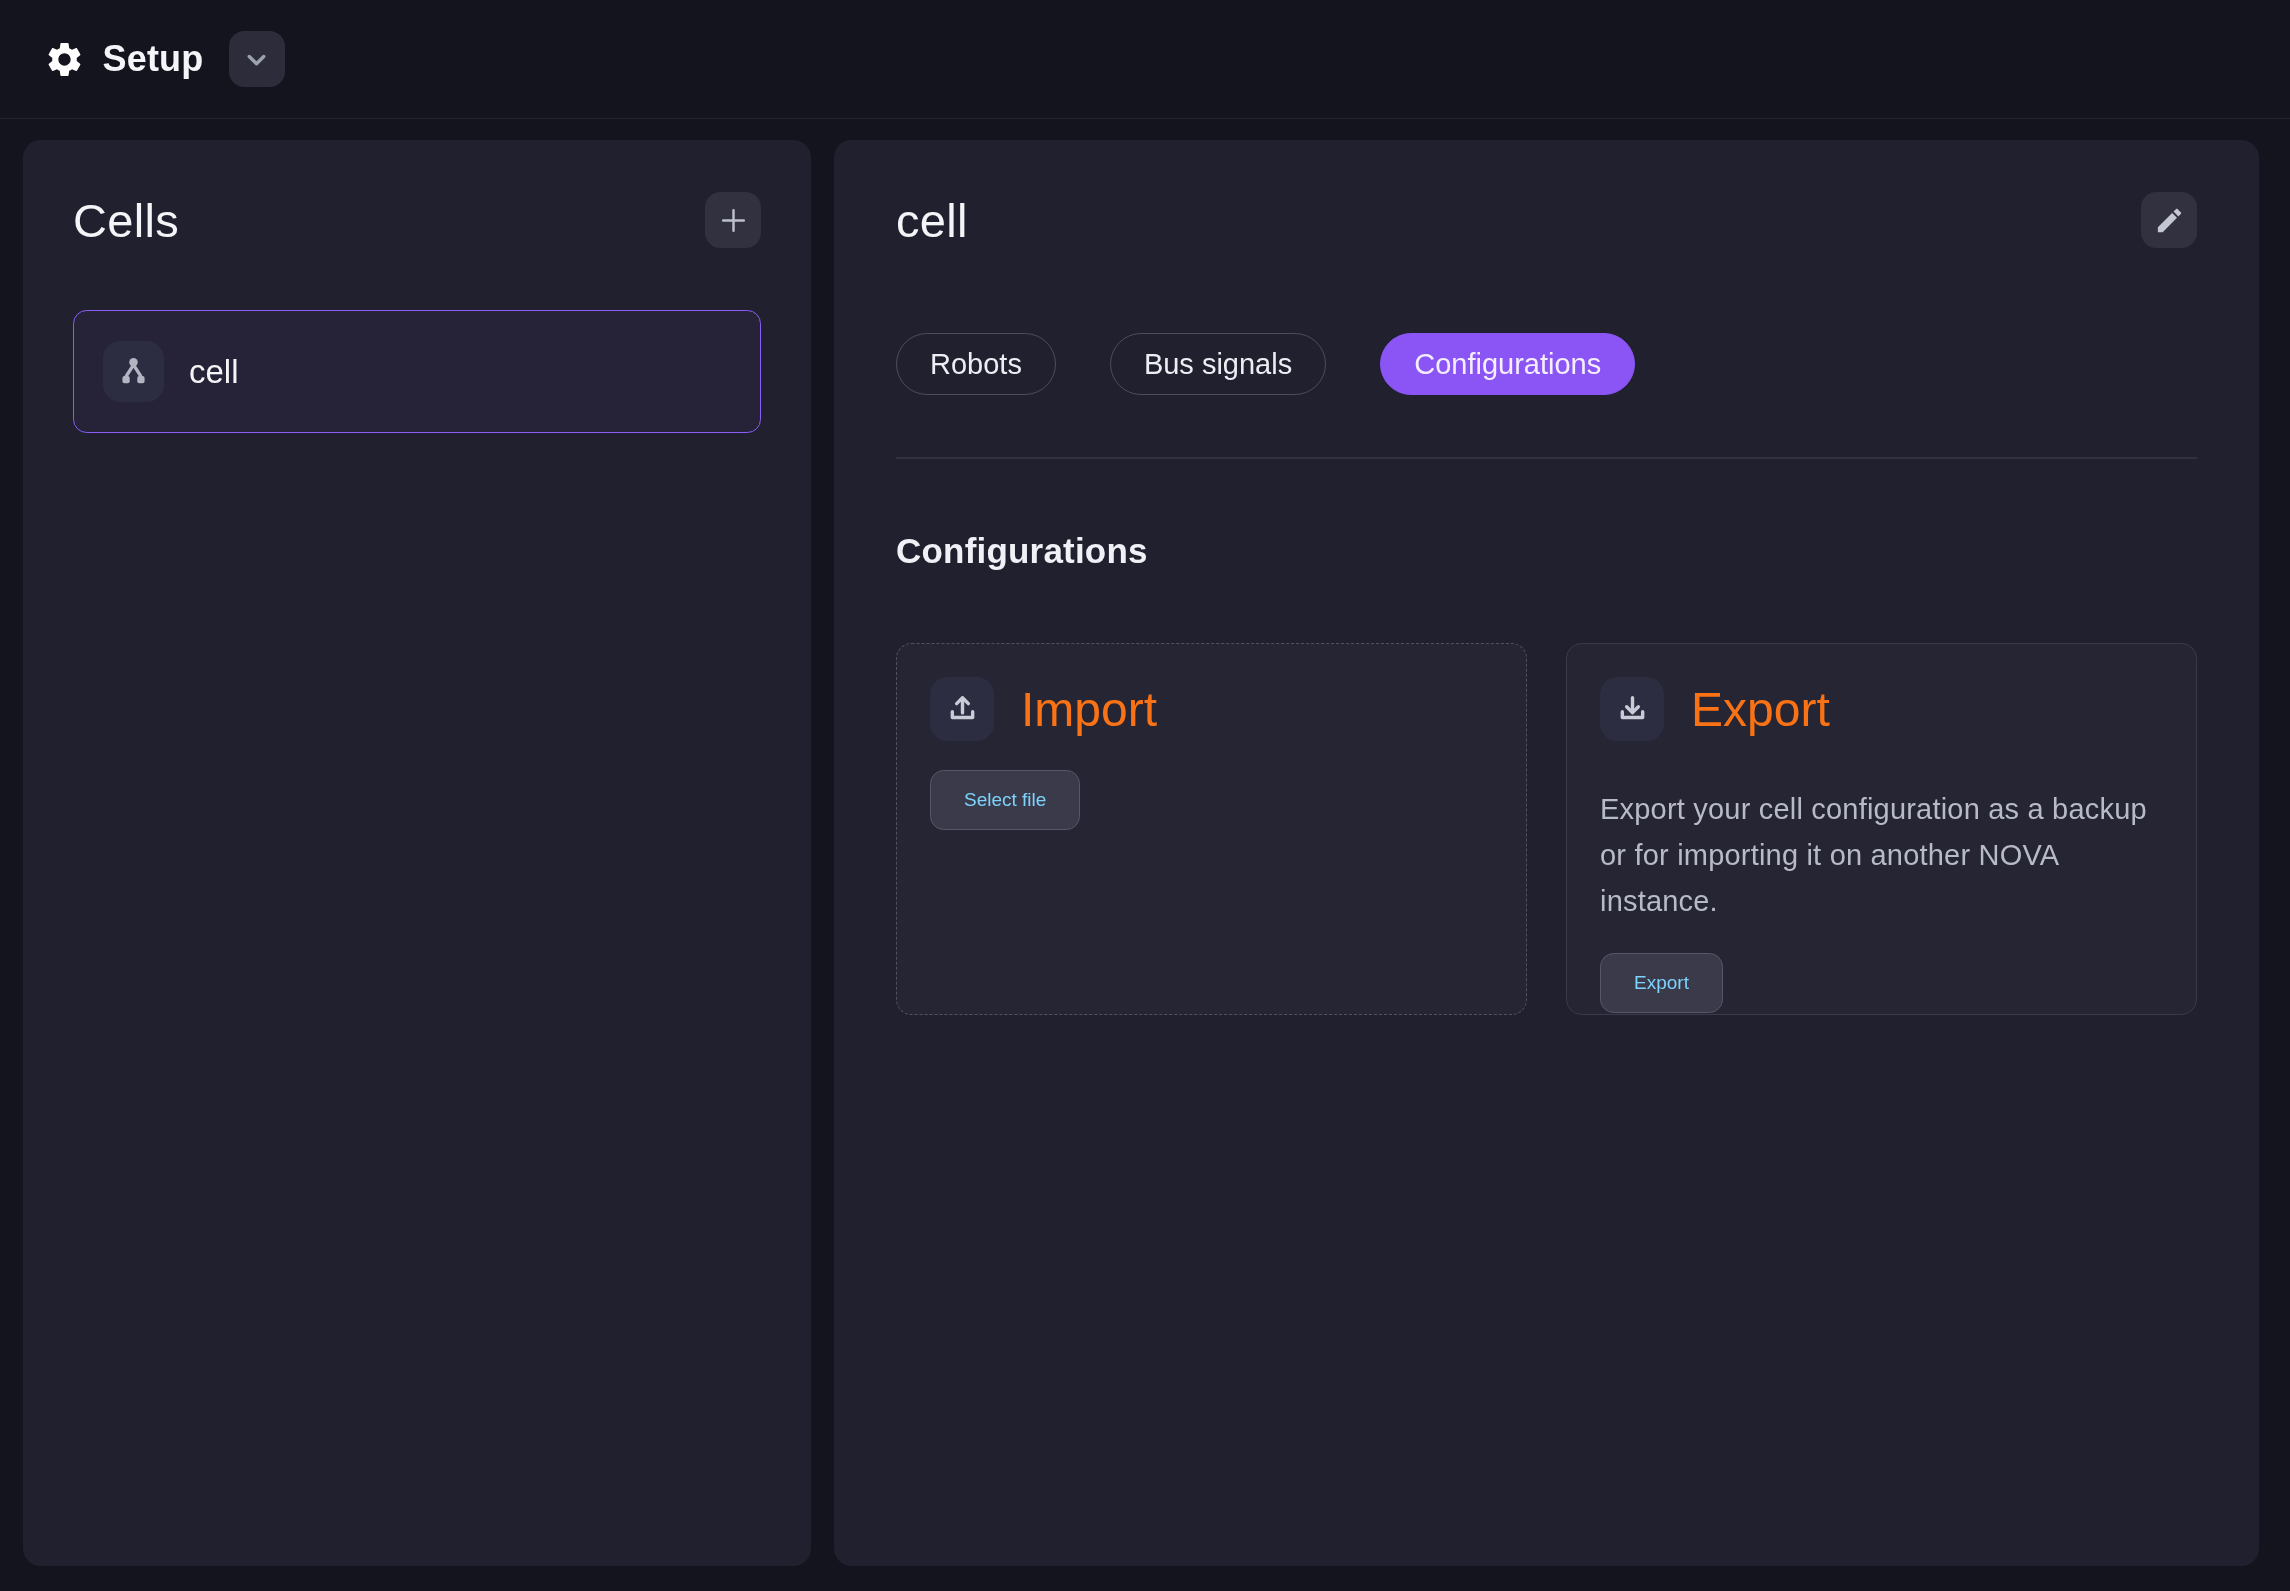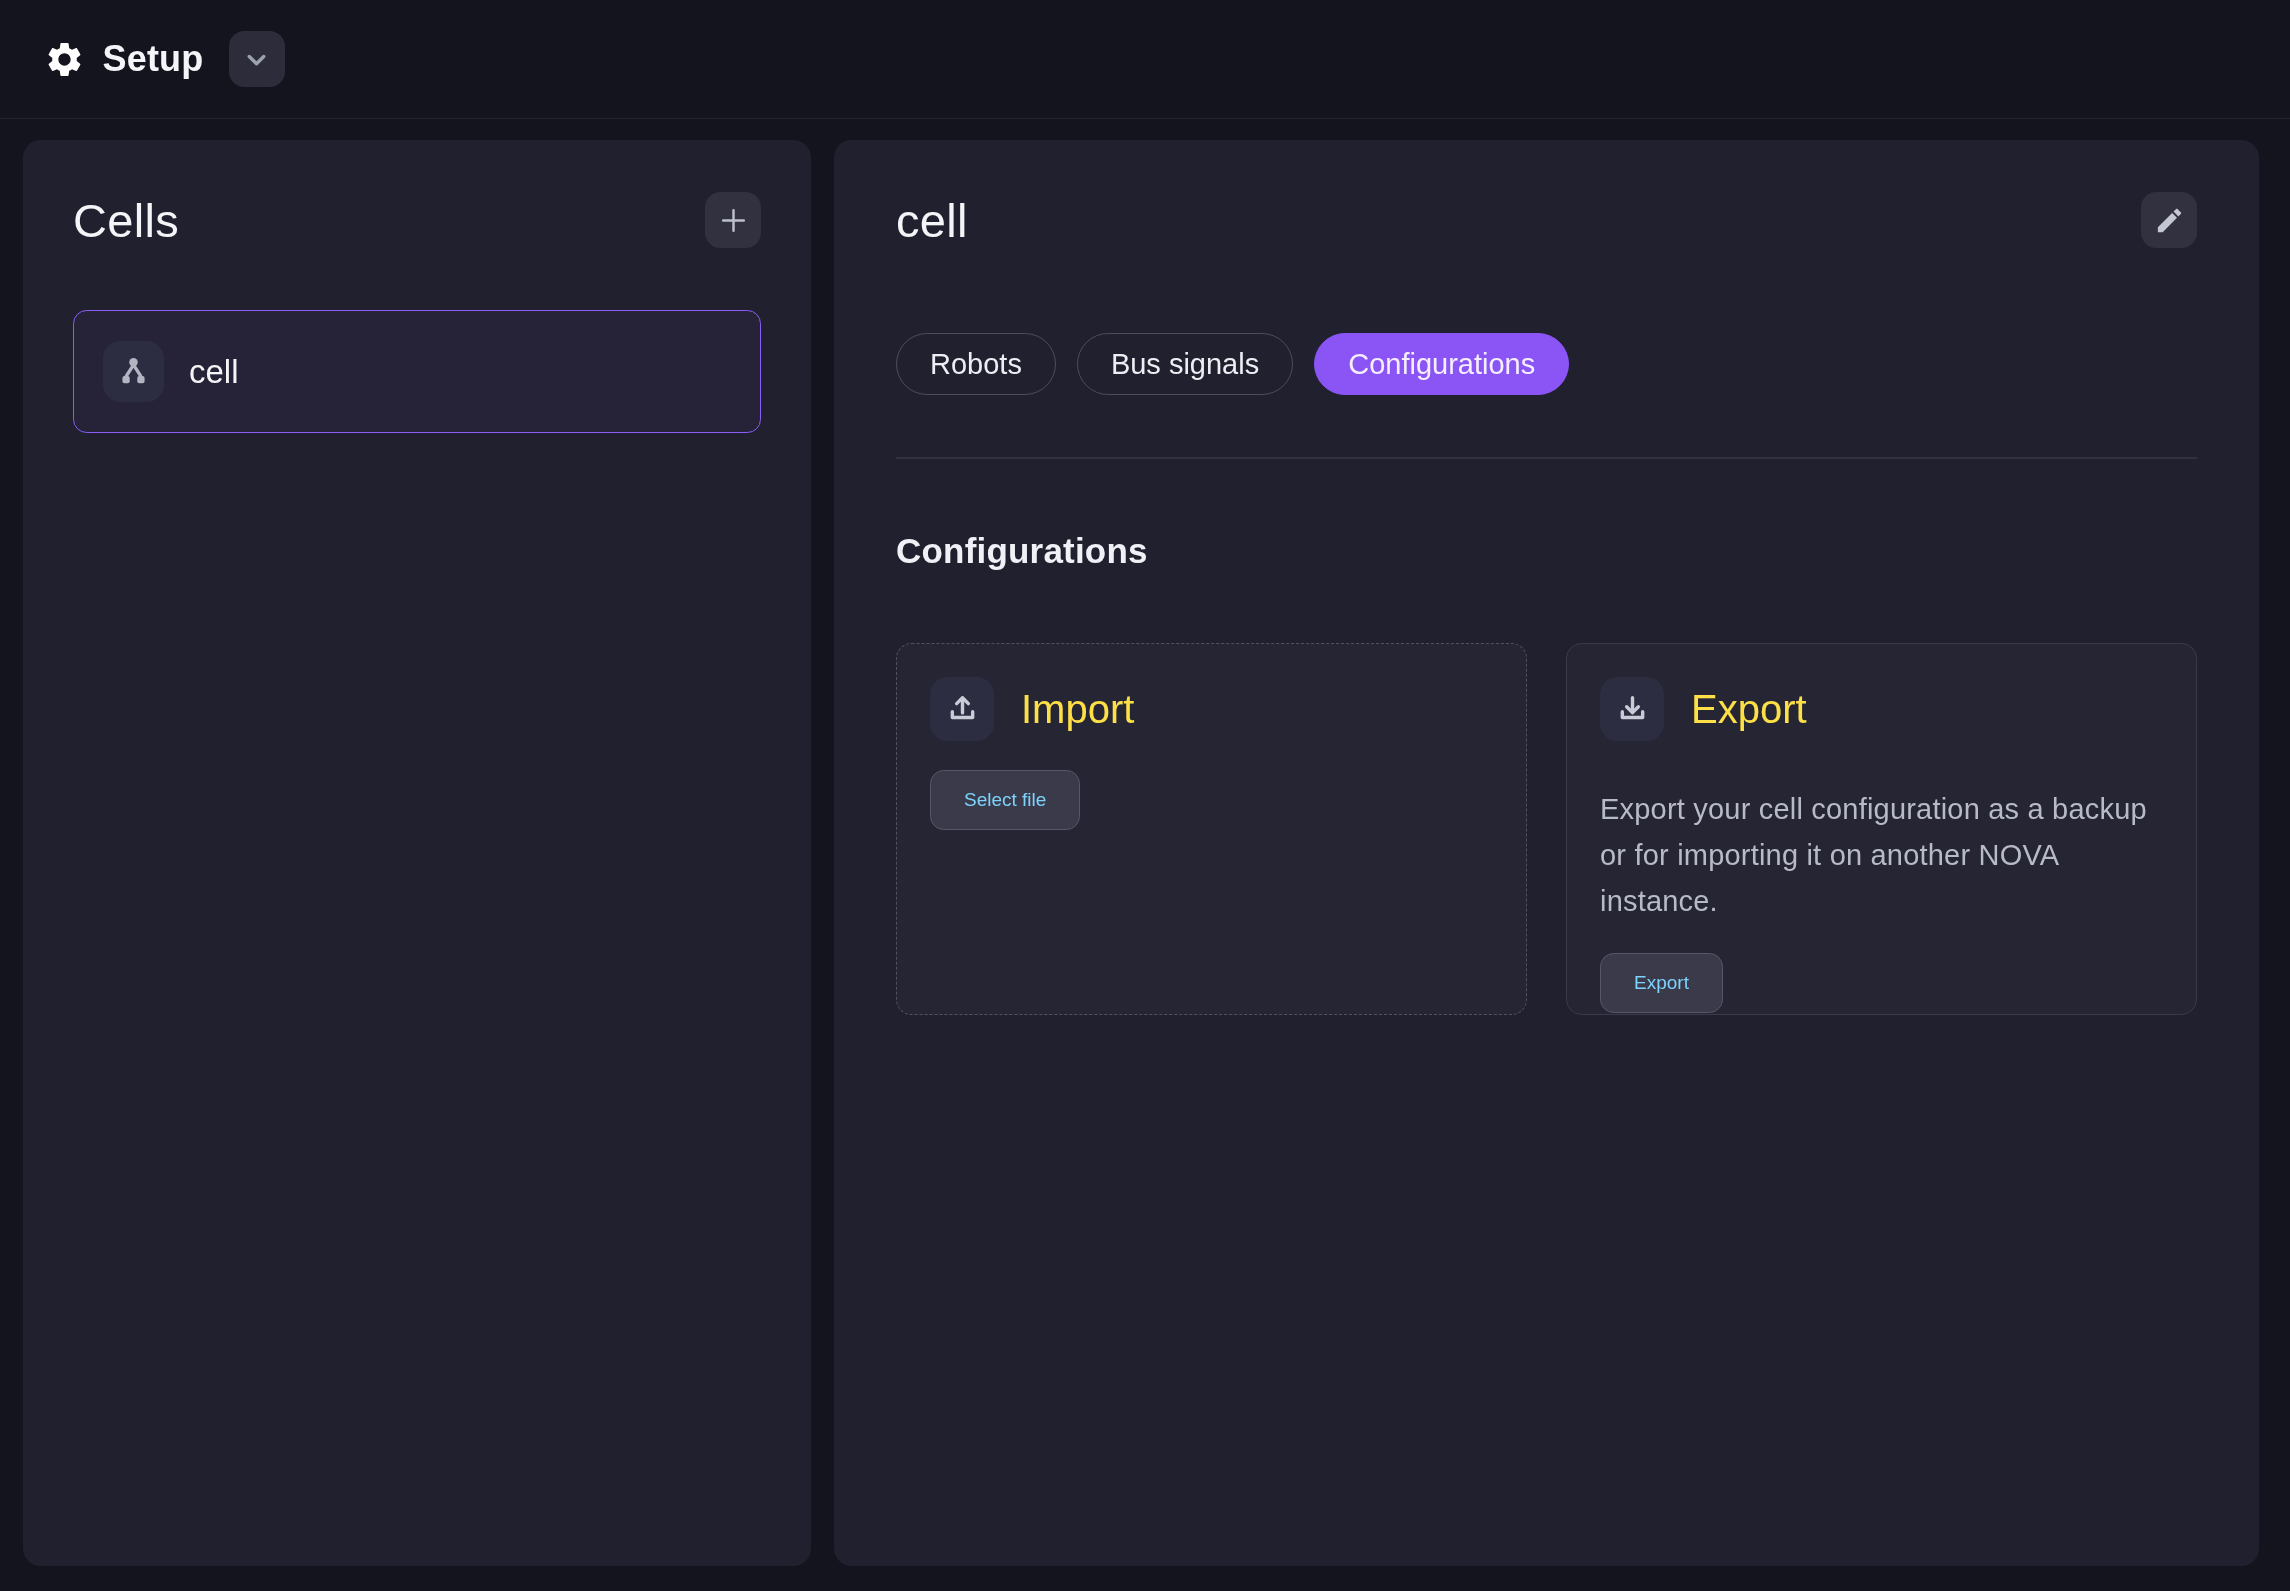--- a/index.html
+++ b/index.html
@@ -45,21 +45,21 @@
     cursor:pointer;
   }
   .icon-tile {
     width:61px; height:61px; border-radius:17.5px;
     background:#2d2d42;
     display:flex; align-items:center; justify-content:center;
     flex:0 0 auto;
   }
   .cell-item .label { font-size:33px; color:#f4f5f8; }
   
-  .tabs { margin-top:85px; display:flex; gap:21px; }
+  .tabs { margin-top:85px; display:flex; gap:54px; }
   .pill {
     height:62px; padding:0 33px;
     border-radius:32px;
     border:1.9px solid #4c4c5c;
     background:transparent;
     color:#eceef3; font-size:29px;
     font-family:"Liberation Sans", sans-serif;
     display:flex; align-items:center;
     cursor:pointer;
   }
@@ -70,21 +70,21 @@
   .section-title { margin-top:72px; font-size:35px; font-weight:600; letter-spacing:0.2px; color:#eff1f6; }
   
   .cards { margin-top:72px; display:grid; grid-template-columns:1fr 1fr; gap:39px; }
   .card {
     height:372px; border-radius:15.5px;
     background:#252534; padding:33px;
   }
   .card.import { border:1.9px dashed #51515f; cursor:pointer; }
   .card.export { border:1.9px solid #3a3a4a; }
   .card-head { display:flex; align-items:center; gap:27px; }
-  .card-head h4 { font-size:40px; font-weight:500; color:#fde047; }
+  .card-head h4 { font-size:48px; font-weight:500; color:#f97316; }
   .card-head .icon-tile { width:64px; height:64px; }
   .card p {
     margin-top:45px;
     font-size:29px; line-height:46px;
     color:#b7bbc7; letter-spacing:0.2px;
     max-width:613px;
   }
   .card .action-btn {
     margin-top:29px;
     height:60px; padding:0 33px;

